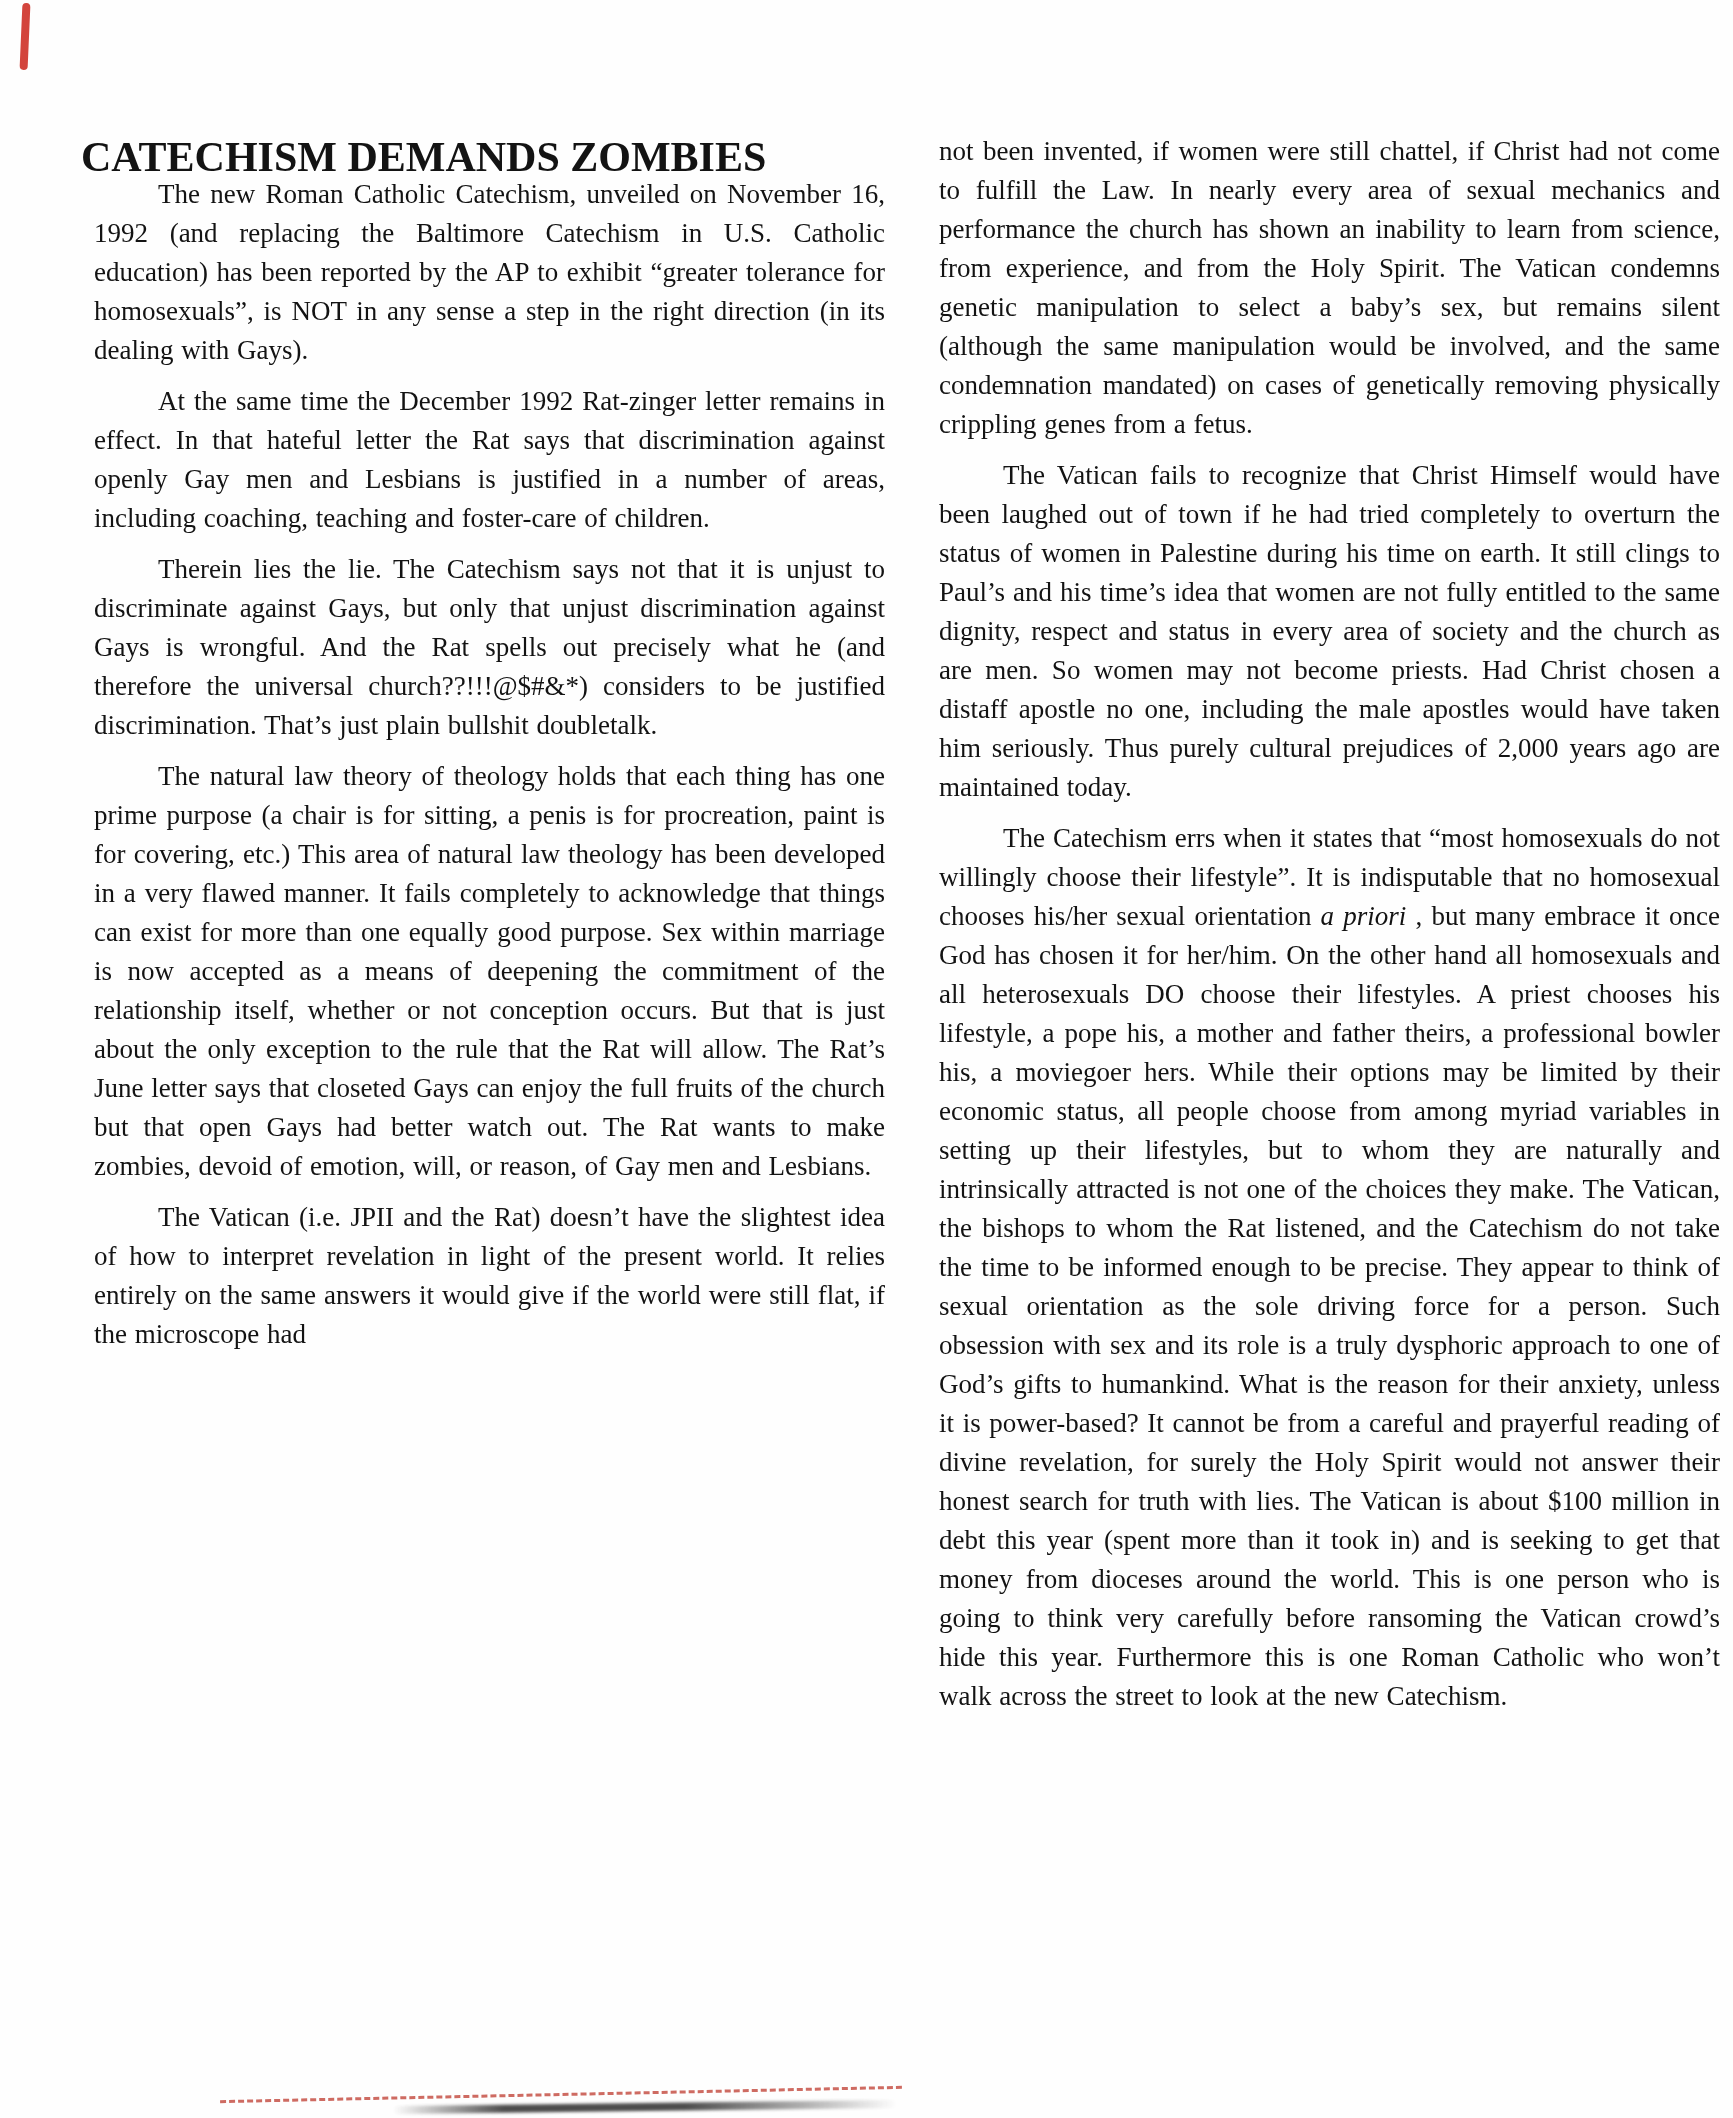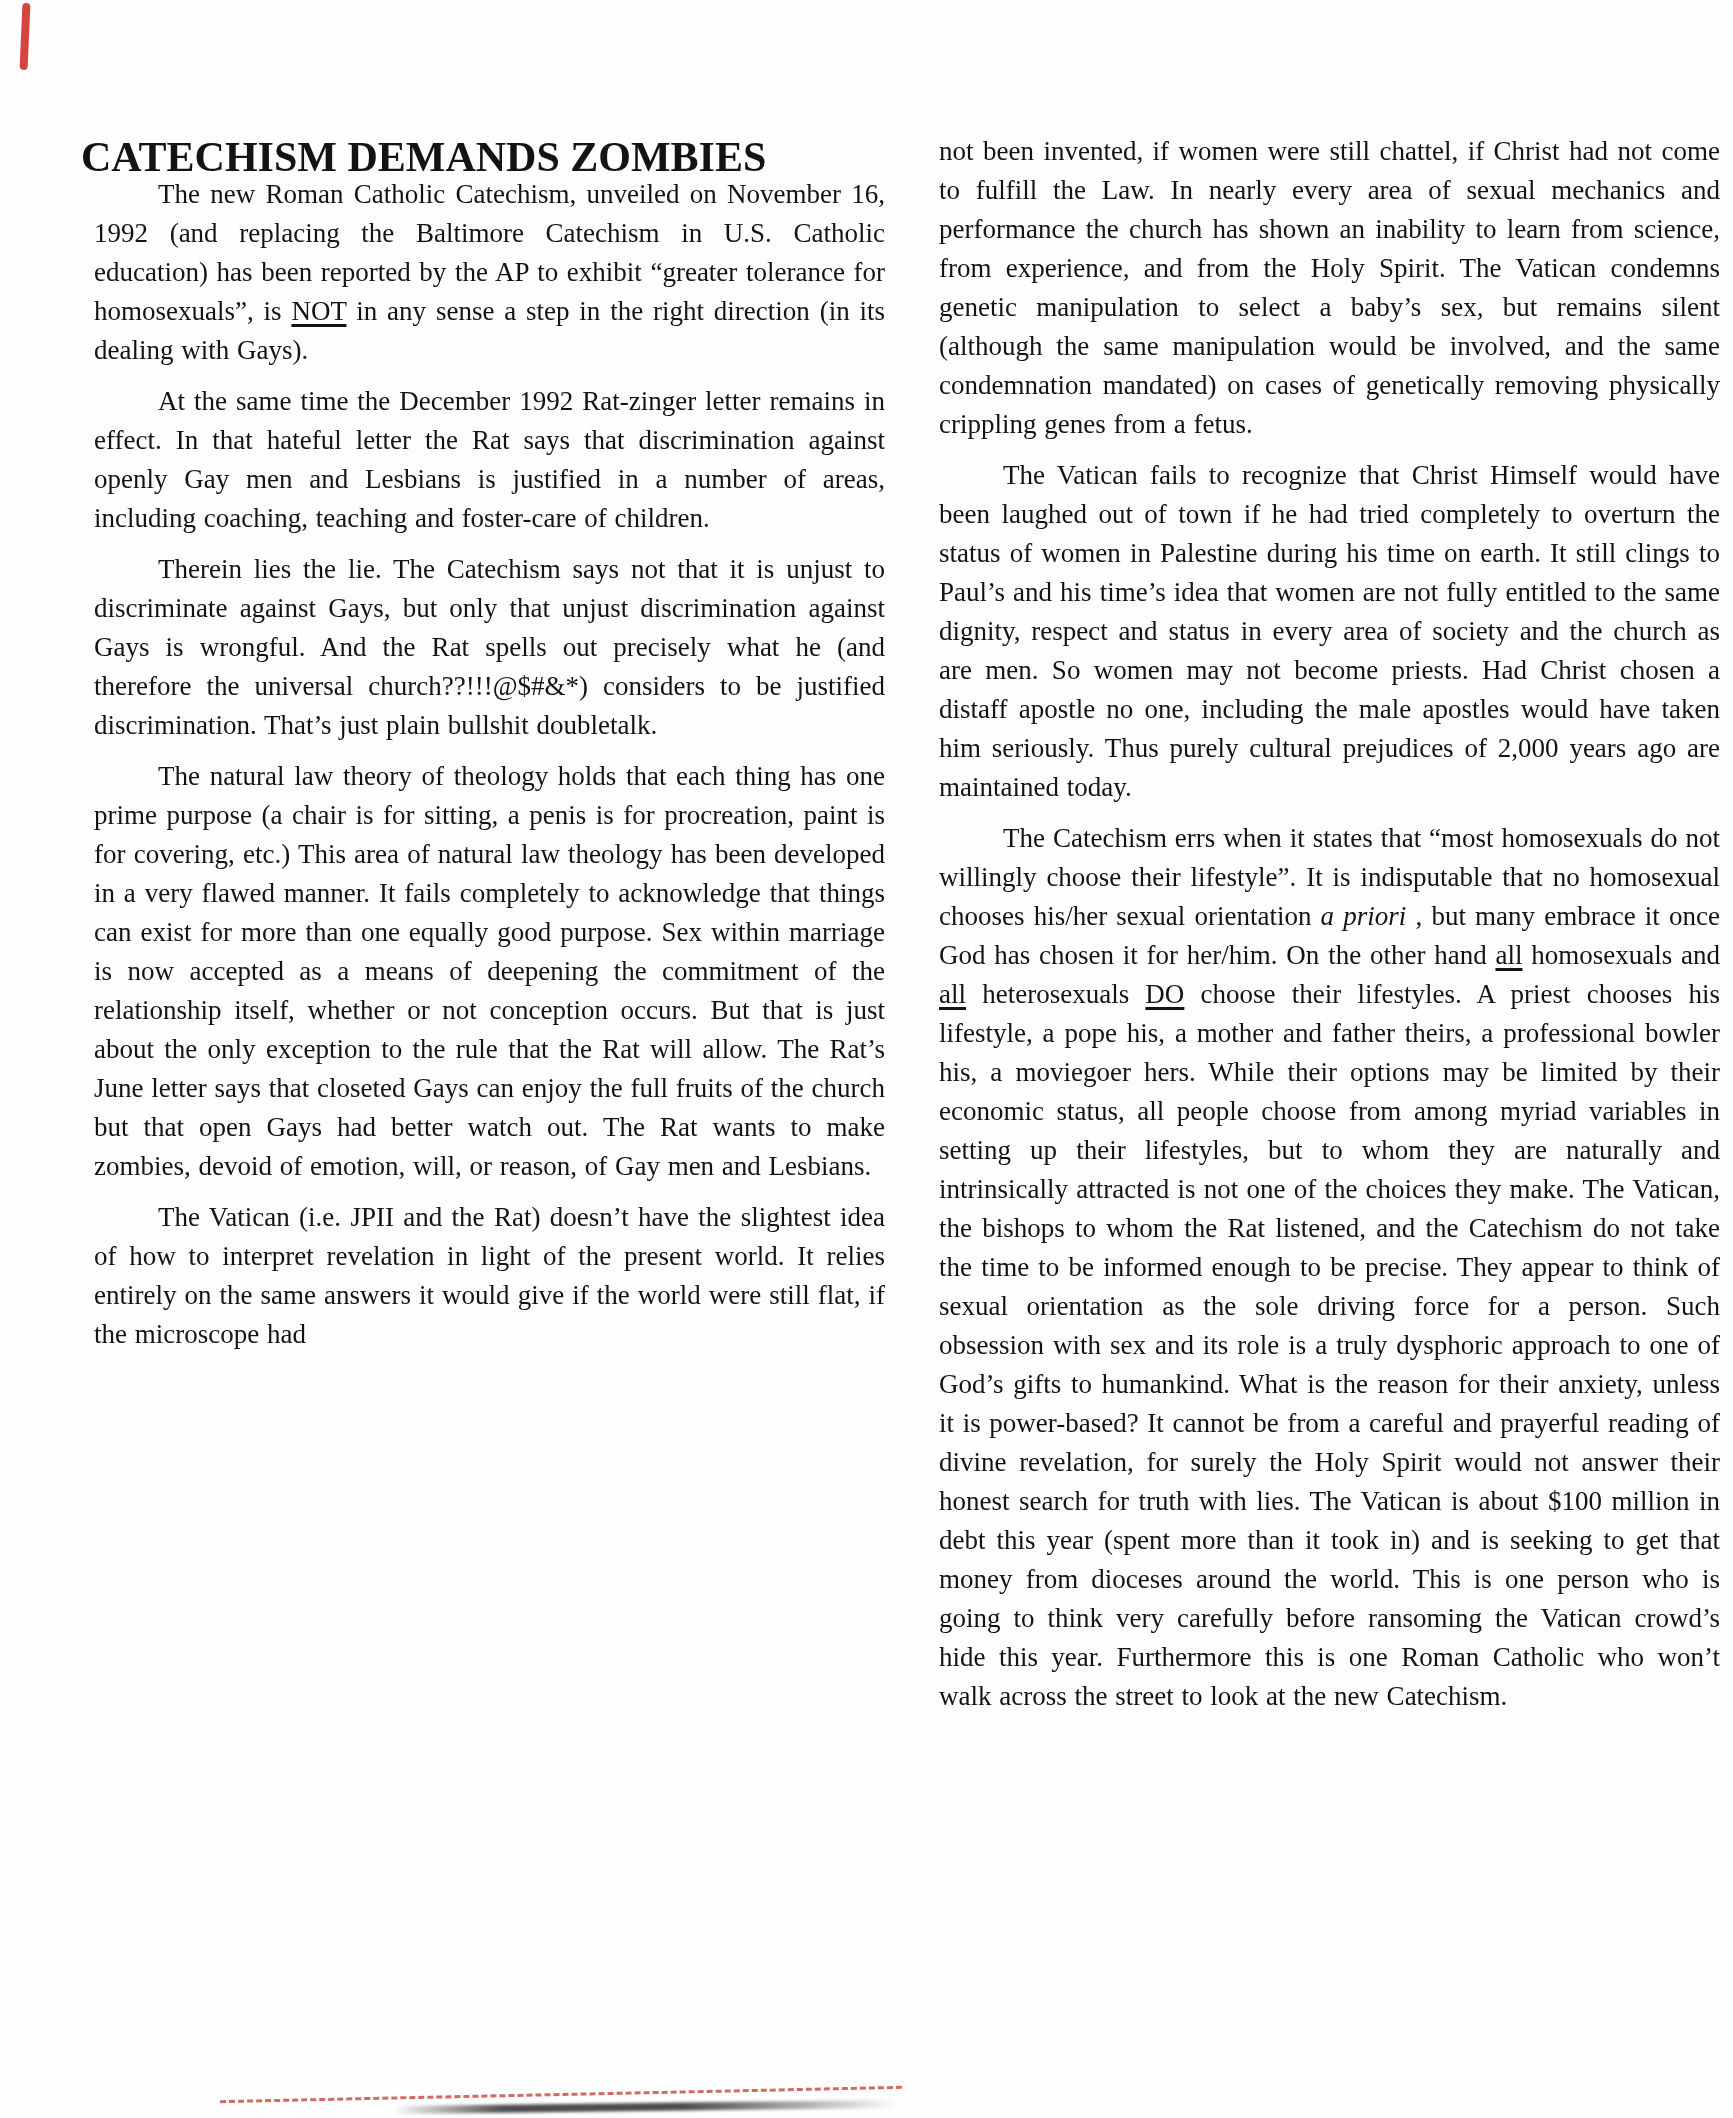--- a/index.html
+++ b/index.html
@@ -46,21 +46,20 @@
   }
   .col p {
     margin: 12px;
     font-size: 27px;
     line-height: 39px;
     text-indent: 64px;
     word-spacing: 1px;
   }
   .col p.no-indent { text-indent: 0; }
   .u {
-    text-decoration: underline;
     text-decoration-thickness: 2.5px;
     text-underline-offset: 4.4px;
   }
   .i { font-style: italic; }
 
   
   .pen-mark-topleft {
     position: absolute;
     left: 13px;
     top: 3px;

